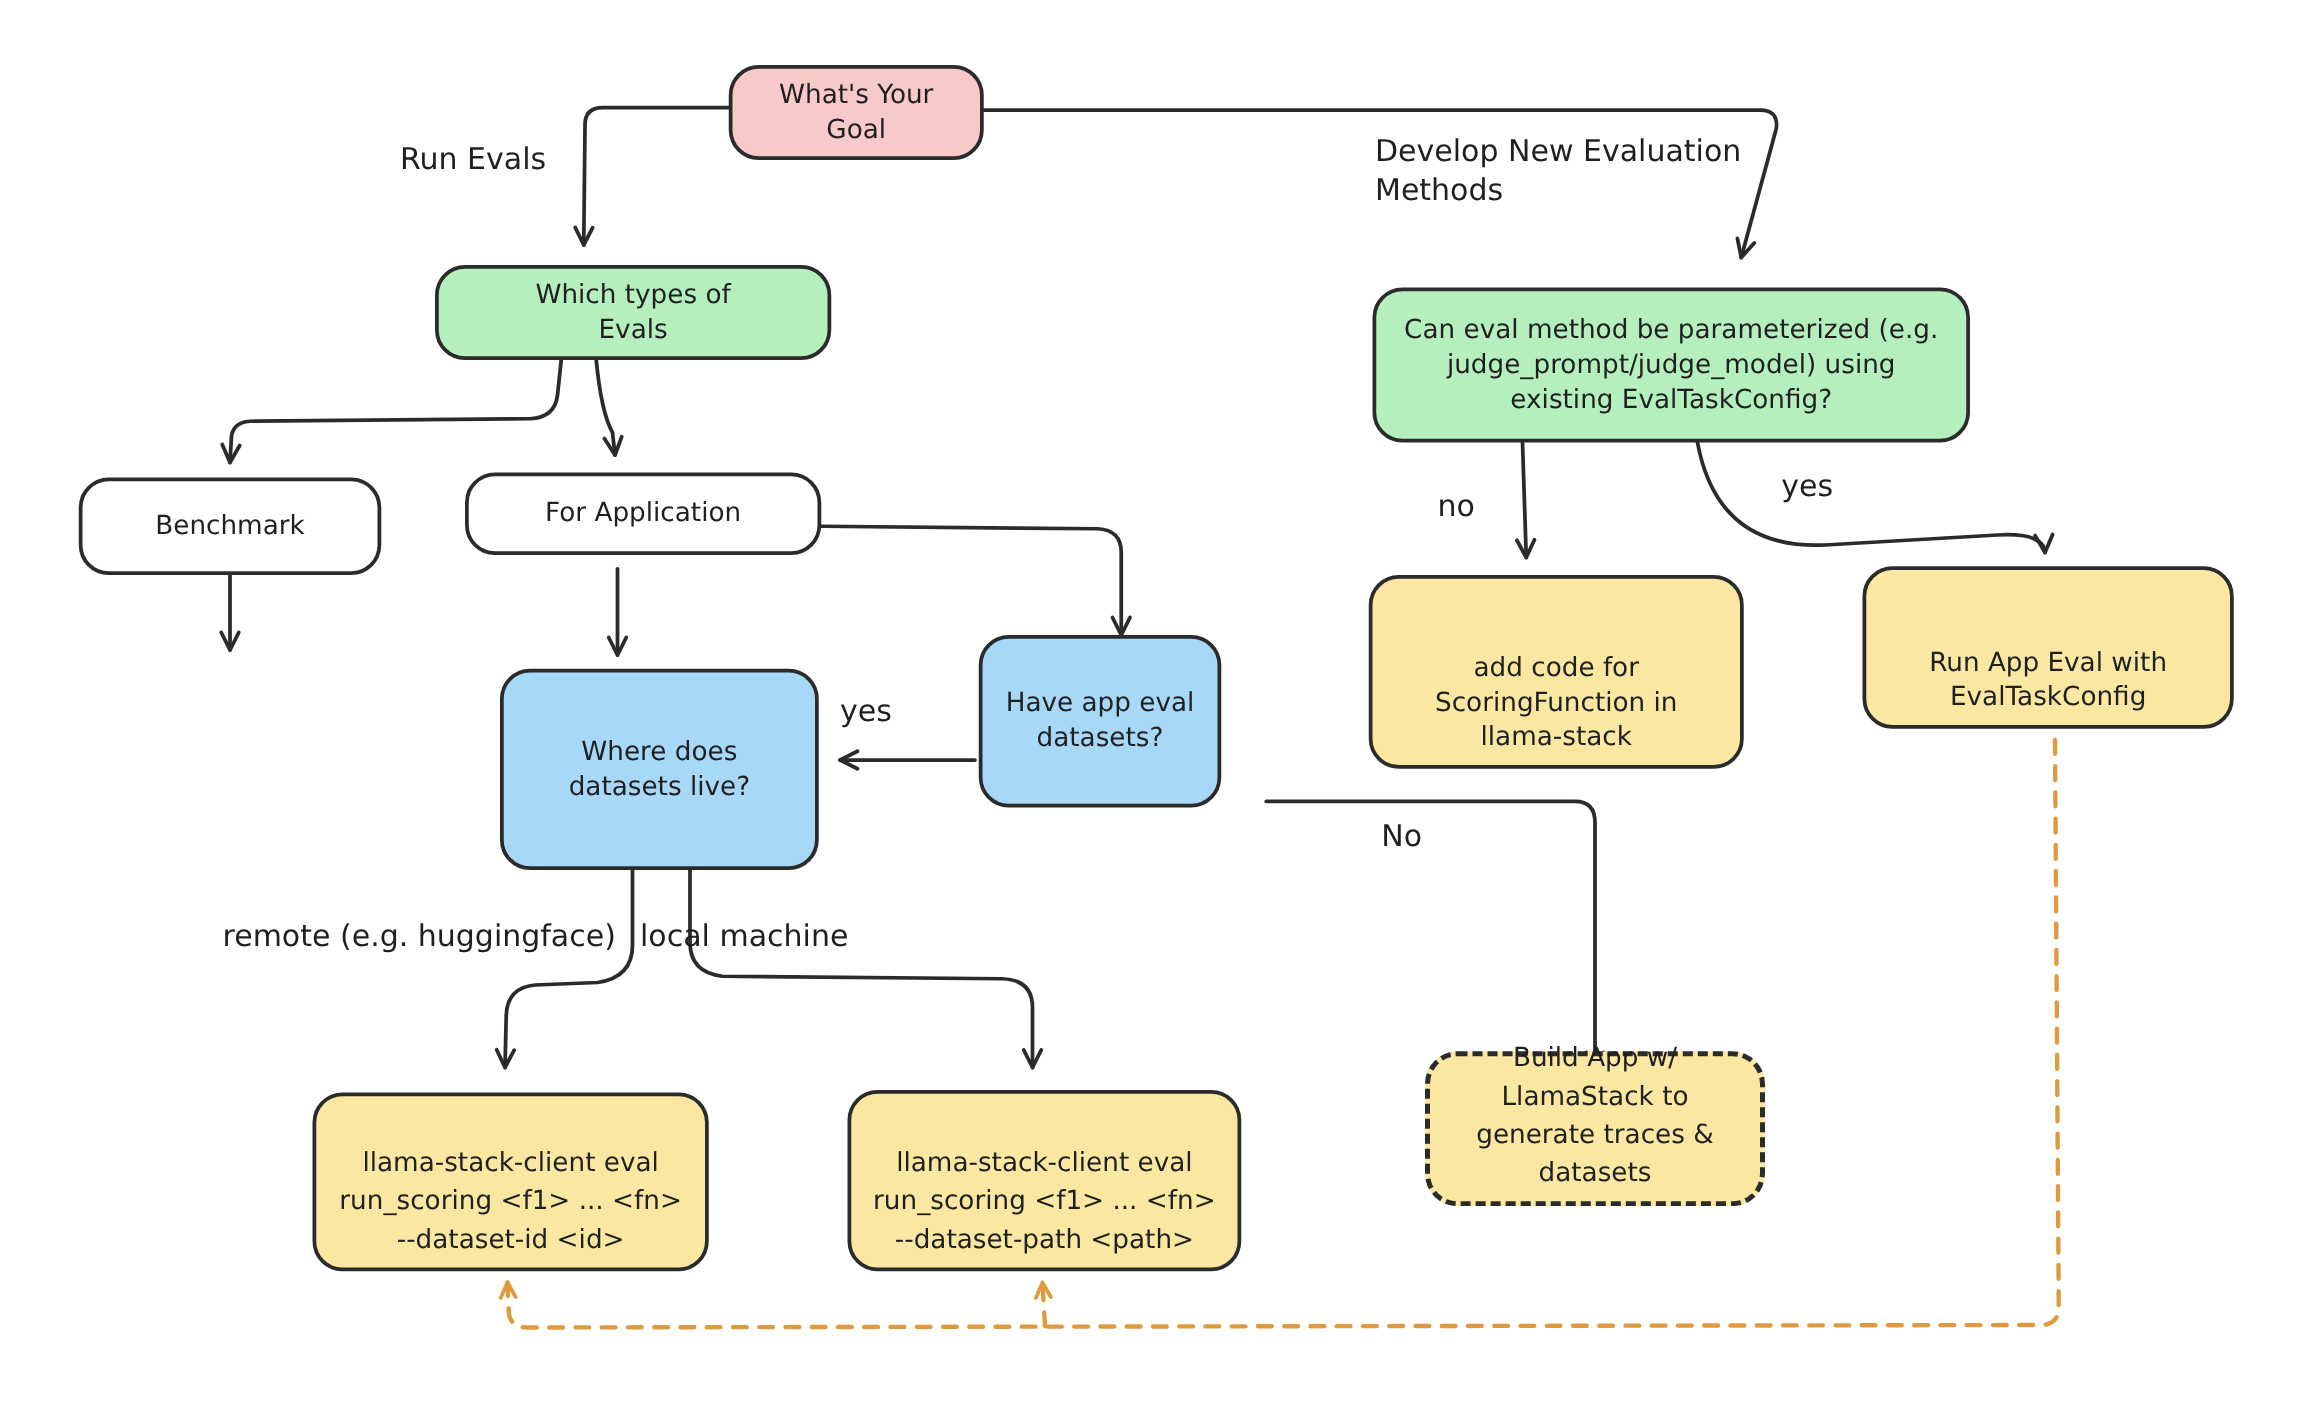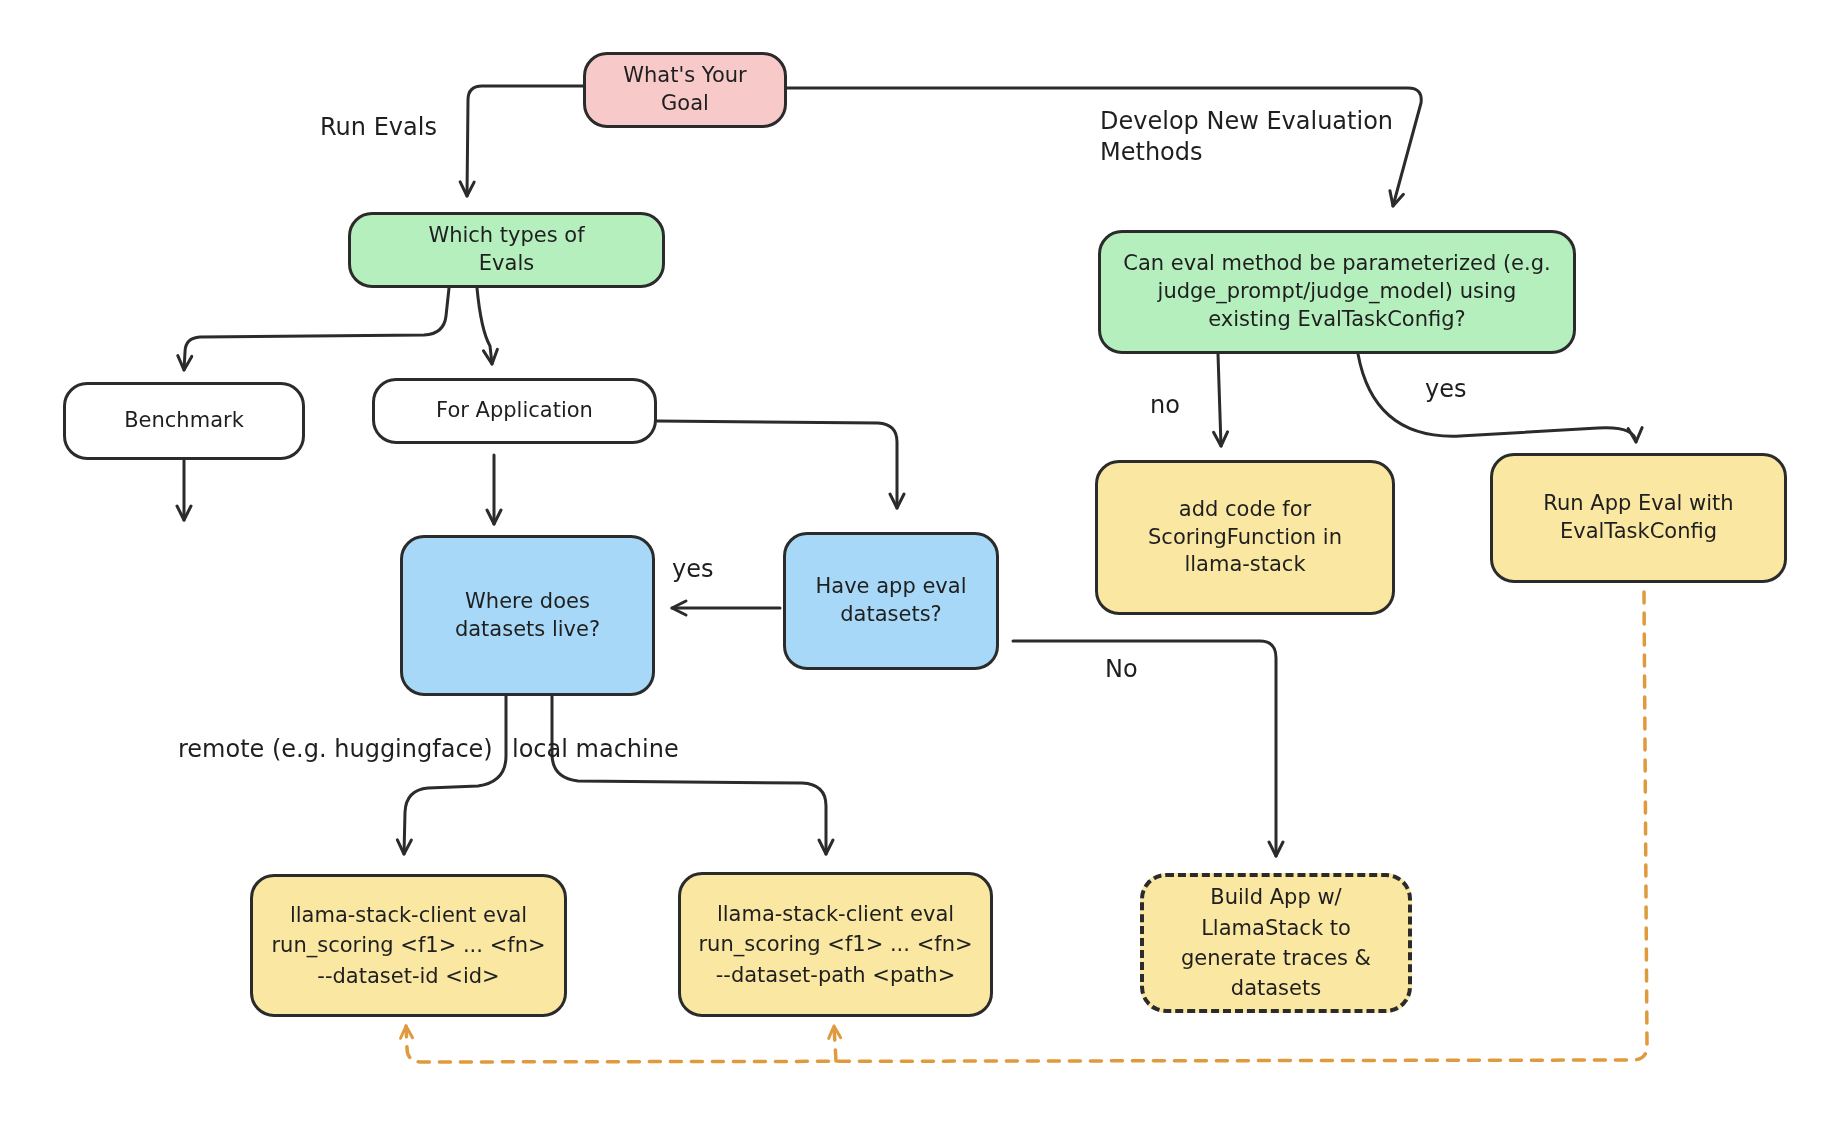--- a/index.html
+++ b/index.html
@@ -12,21 +12,21 @@
     position:absolute;border:3.5px solid #2b2b2b;border-radius:24px;
     display:flex;align-items:center;justify-content:center;text-align:center;
     box-sizing:border-box;padding:8px 10px;
   }
   .nlabel{white-space:pre-line;font-size:21px;line-height:1.32;font-weight:500;}
   .small .nlabel{font-size:21px;}
   .cmd .nlabel{font-size:21px;line-height:1.45;}
   .pink{background:#f7c9c9;}
   .green{background:#b5efbe;}
   .blue{background:#a7d8f8;}
-  .yellow{background:#f9e7a2;}
+  .yellow{background:#f9e7a2;align-items:flex-end;}
   .white{background:#ffffff;}
   .dashedborder{border-style:dashed;border-width:4px;border-radius:26px;}
   .elabel{
     position:absolute;font-size:24px;line-height:1.3;text-align:left;
     white-space:pre-line;color:#1f1f1f;font-weight:500;
   }
 </style>
 </head>
 <body>
 
@@ -85,21 +85,21 @@
   <div class="node white" style="left:372px;top:378px;width:285px;height:66px">
     <span class="nlabel">For Application</span>
   </div>
 
 
   <div class="node blue" style="left:400px;top:535px;width:255px;height:161px">
     <span class="nlabel">Where does
 datasets live?</span>
   </div>
 
-  <div class="node blue" style="left:783px;top:532px;width:216px;height:138px">
+  <div class="node blue" style="left:783px;top:508px;width:194px;height:138px">
     <span class="nlabel">Have app eval
 datasets?</span>
   </div>
 
   <div class="node yellow" style="left:1095px;top:460px;width:300px;height:155px">
     <span class="nlabel">add code for
 ScoringFunction in
 llama-stack</span>
   </div>
 
@@ -113,21 +113,21 @@
 run_scoring &lt;f1&gt; ... &lt;fn&gt;
 --dataset-id &lt;id&gt;</span>
   </div>
 
   <div class="node yellow cmd" style="left:678px;top:872px;width:315px;height:145px">
     <span class="nlabel">llama-stack-client eval
 run_scoring &lt;f1&gt; ... &lt;fn&gt;
 --dataset-path &lt;path&gt;</span>
   </div>
 
-  <div class="node yellow cmd dashedborder" style="left:1140px;top:873px;width:272px;height:140px">
+  <div class="node yellow cmd dashedborder" style="left:1140px;top:841px;width:272px;height:124px">
     <span class="nlabel">Build App w/
 LlamaStack to
 generate traces &amp;
 datasets</span>
   </div>
 
   <div class="elabel" style="left:320px;top:112px;width:150px">Run Evals</div>
   <div class="elabel" style="left:1100px;top:106px;width:330px">Develop New Evaluation
 Methods</div>
   <div class="elabel" style="left:1150px;top:390px;width:70px">no</div>

